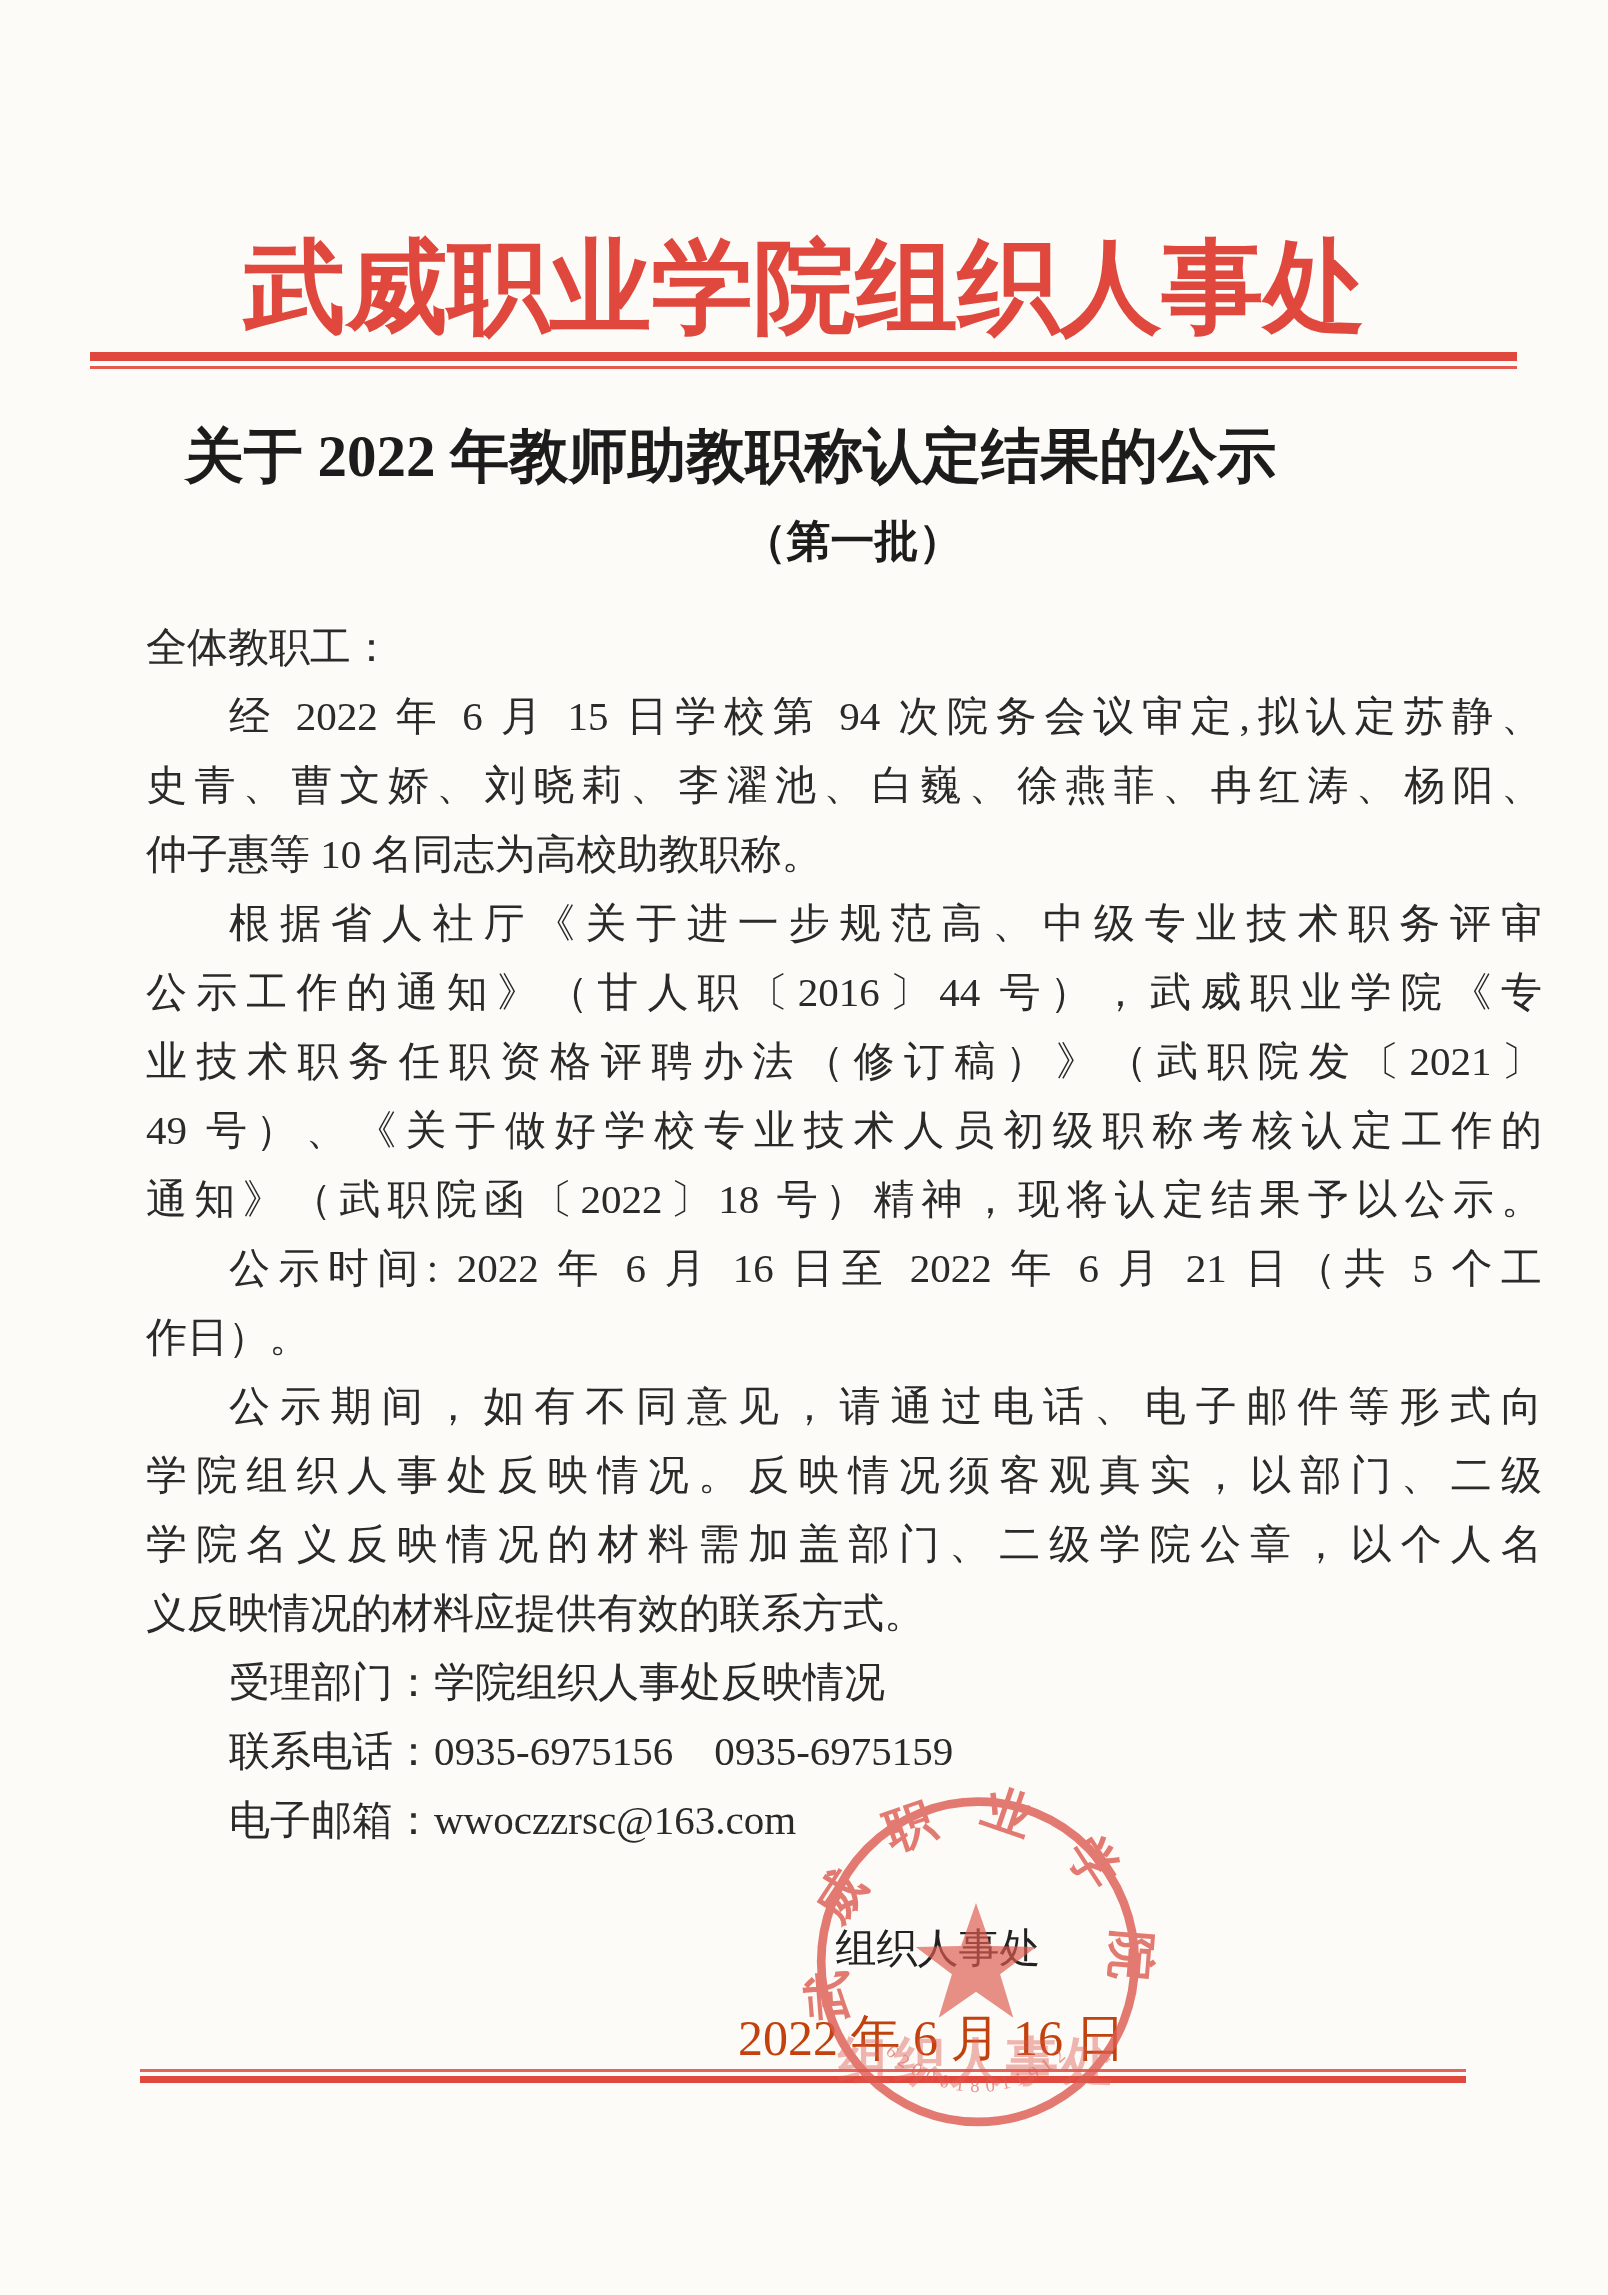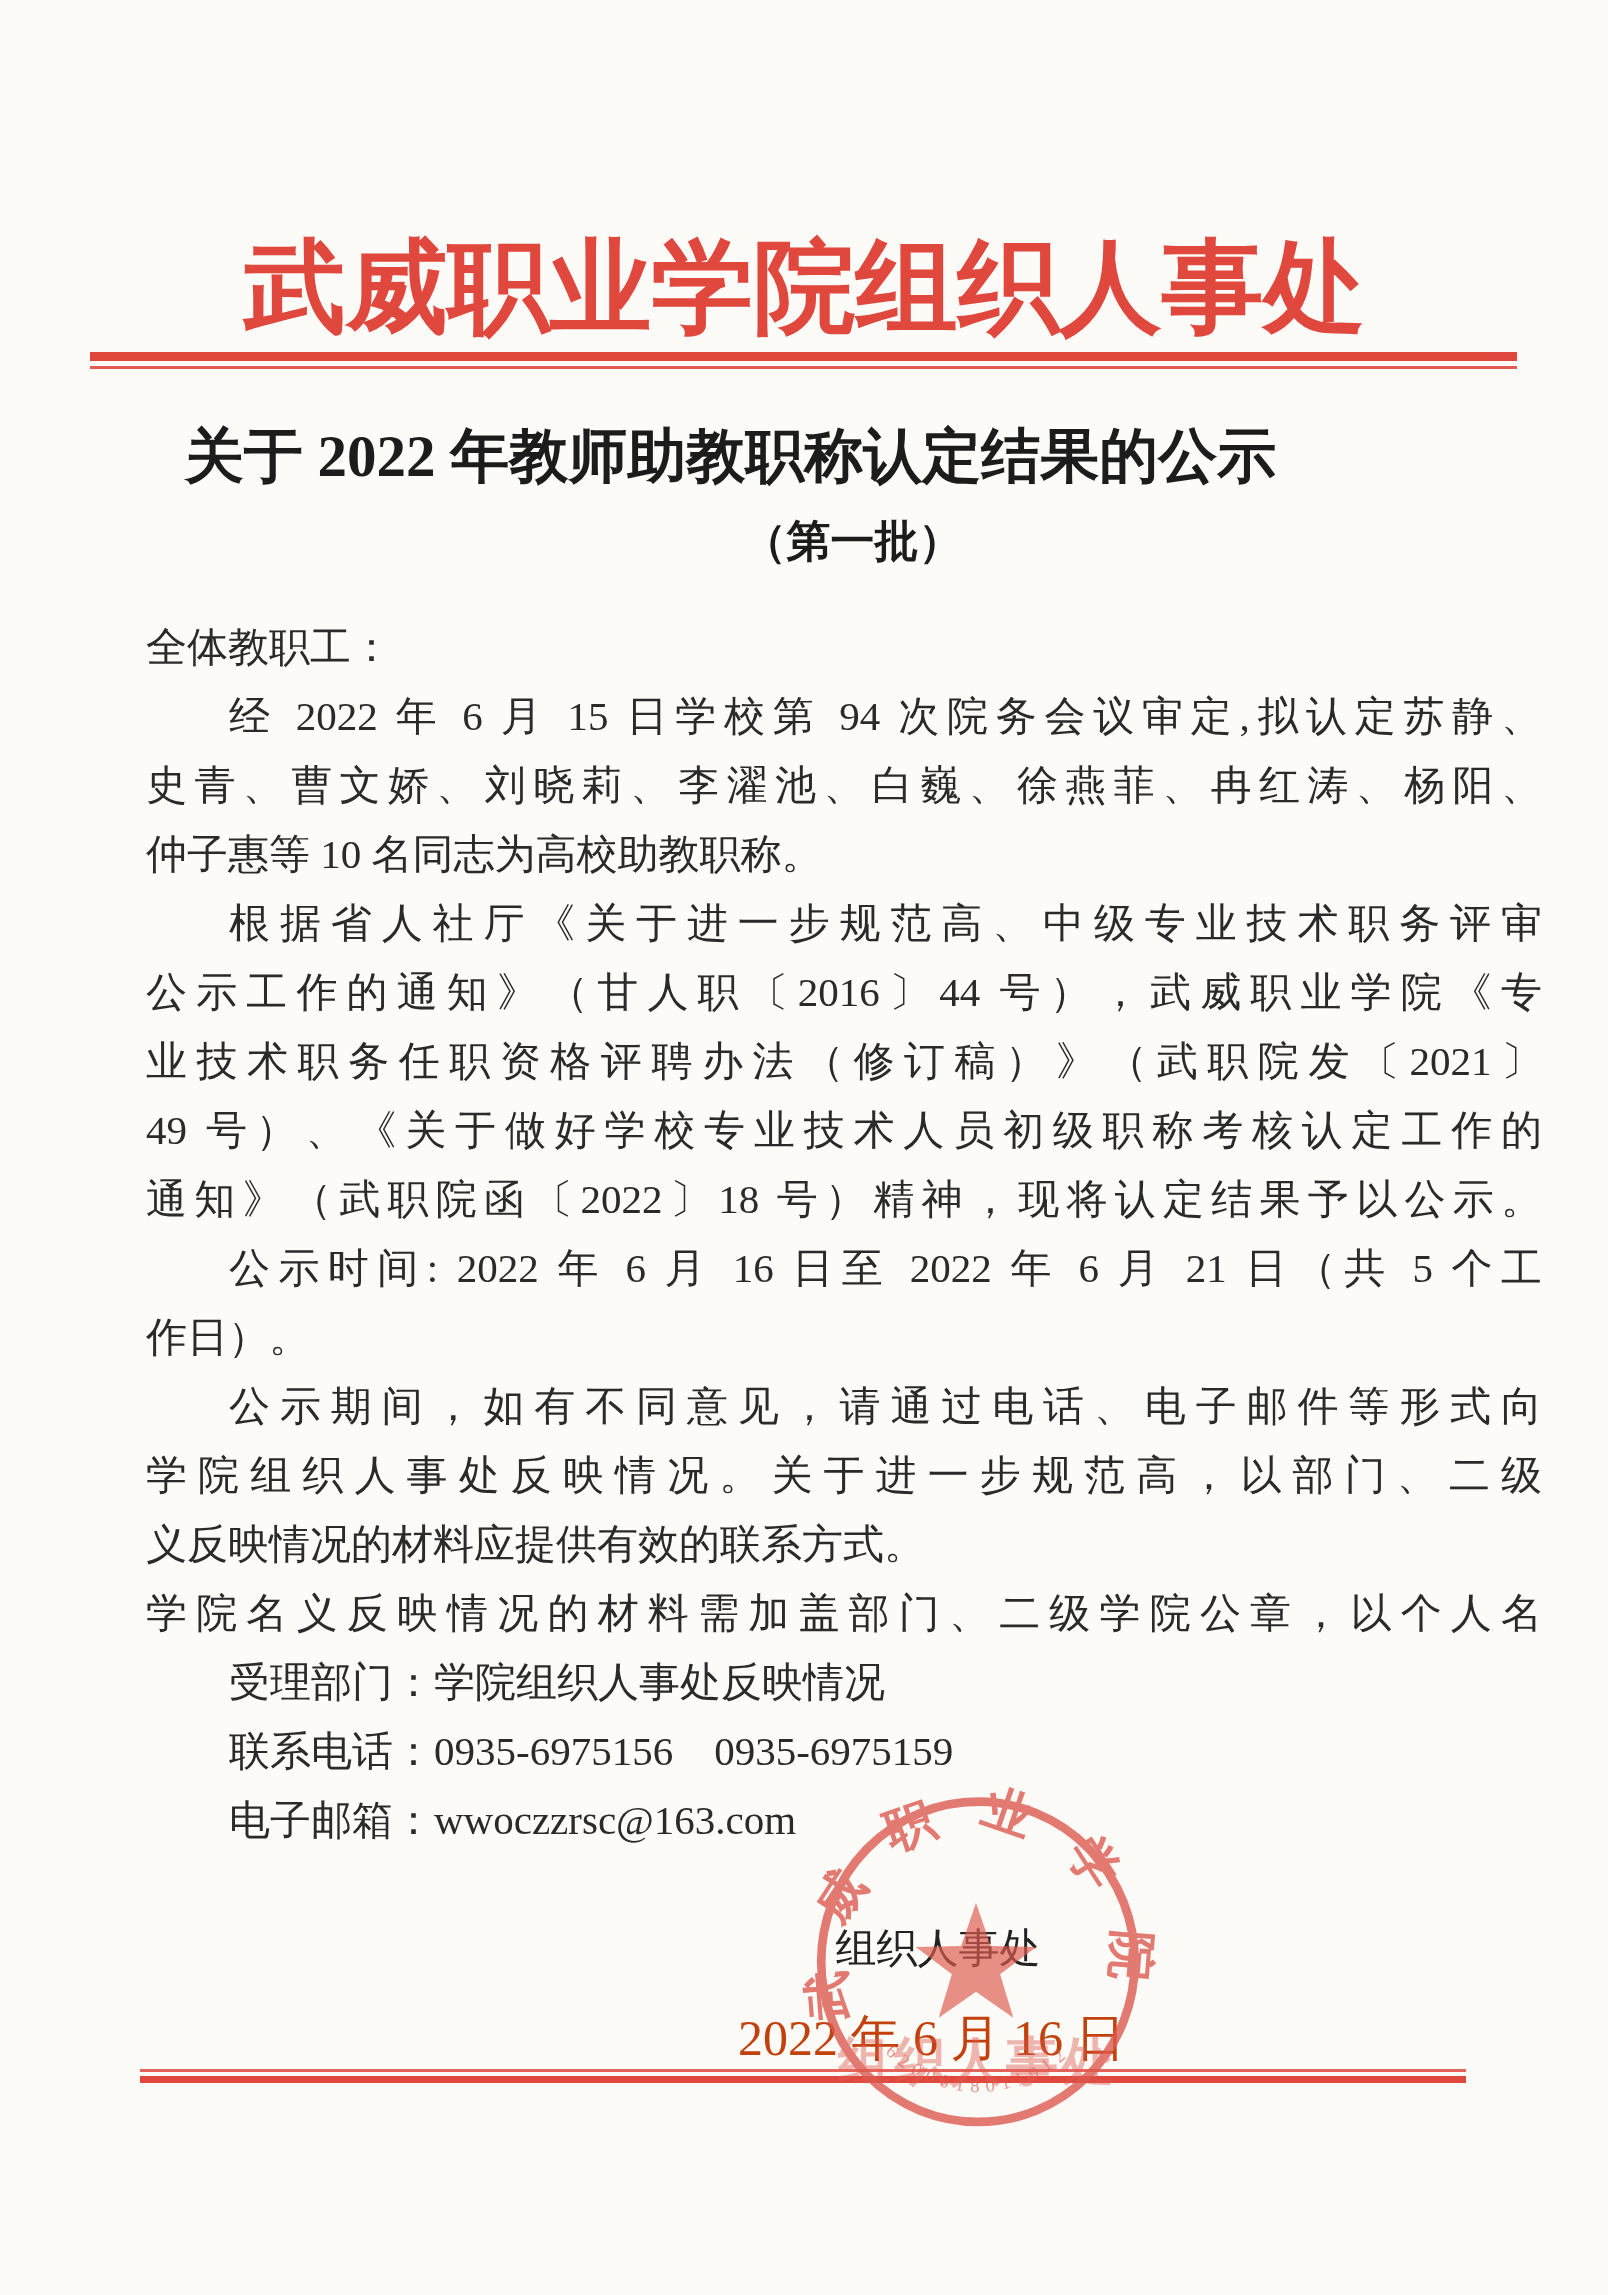--- a/index.html
+++ b/index.html
@@ -83,23 +83,23 @@
     <div class="bodyline stretch">史青、曹文娇、刘晓莉、李濯池、白巍、徐燕菲、冉红涛、杨阳、</div>
     <div class="bodyline">仲子惠等 10 名同志为高校助教职称。</div>
     <div class="bodyline indent stretch">根据省人社厅《关于进一步规范高、中级专业技术职务评审</div>
     <div class="bodyline stretch">公示工作的通知》（甘人职〔2016〕44 号），武威职业学院《专</div>
     <div class="bodyline stretch">业技术职务任职资格评聘办法（修订稿）》（武职院发〔2021〕</div>
     <div class="bodyline stretch">49 号）、《关于做好学校专业技术人员初级职称考核认定工作的</div>
     <div class="bodyline stretch">通知》（武职院函〔2022〕18 号）精神，现将认定结果予以公示。</div>
     <div class="bodyline indent stretch">公示时间: 2022 年 6 月 16 日至 2022 年 6 月 21 日（共 5 个工</div>
     <div class="bodyline">作日）。</div>
     <div class="bodyline indent stretch">公示期间，如有不同意见，请通过电话、电子邮件等形式向</div>
-    <div class="bodyline stretch">学院组织人事处反映情况。关于进一步规范高，以部门、二级</div>
+    <div class="bodyline stretch">学院组织人事处反映情况。反映情况须客观真实，以部门、二级</div>
+    <div class="bodyline stretch">学院名义反映情况的材料需加盖部门、二级学院公章，以个人名</div>
     <div class="bodyline">义反映情况的材料应提供有效的联系方式。</div>
-    <div class="bodyline stretch">学院名义反映情况的材料需加盖部门、二级学院公章，以个人名</div>
     <div class="bodyline indent">受理部门：学院组织人事处反映情况</div>
     <div class="bodyline indent">联系电话：0935-6975156　0935-6975159</div>
     <div class="bodyline indent">电子邮箱：wwoczzrsc@163.com</div>
   </div>
 
 <div class="sig-dept">组织人事处</div>
 <div class="sig-date">2022 年 6 月 16 日</div>
 
 <div class="rule-bottom">
   <div class="thin"></div>

